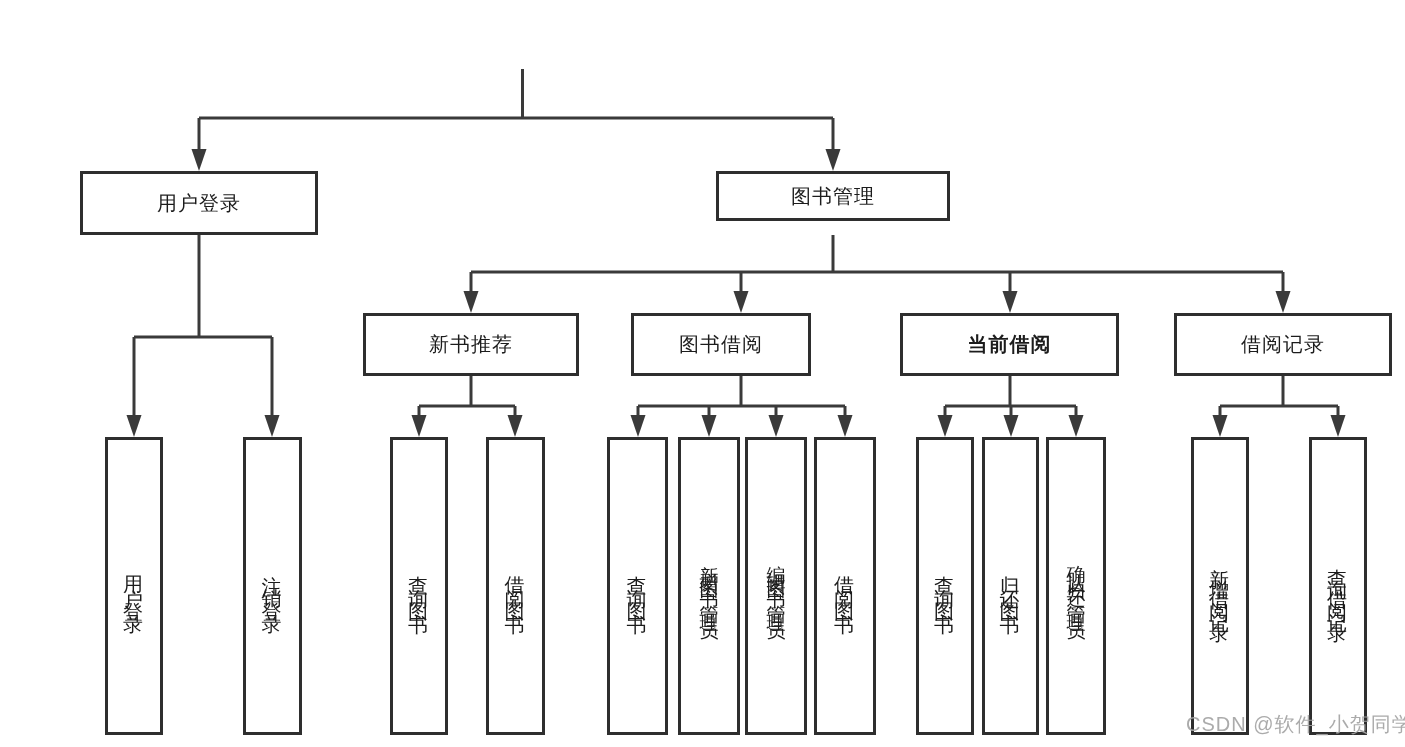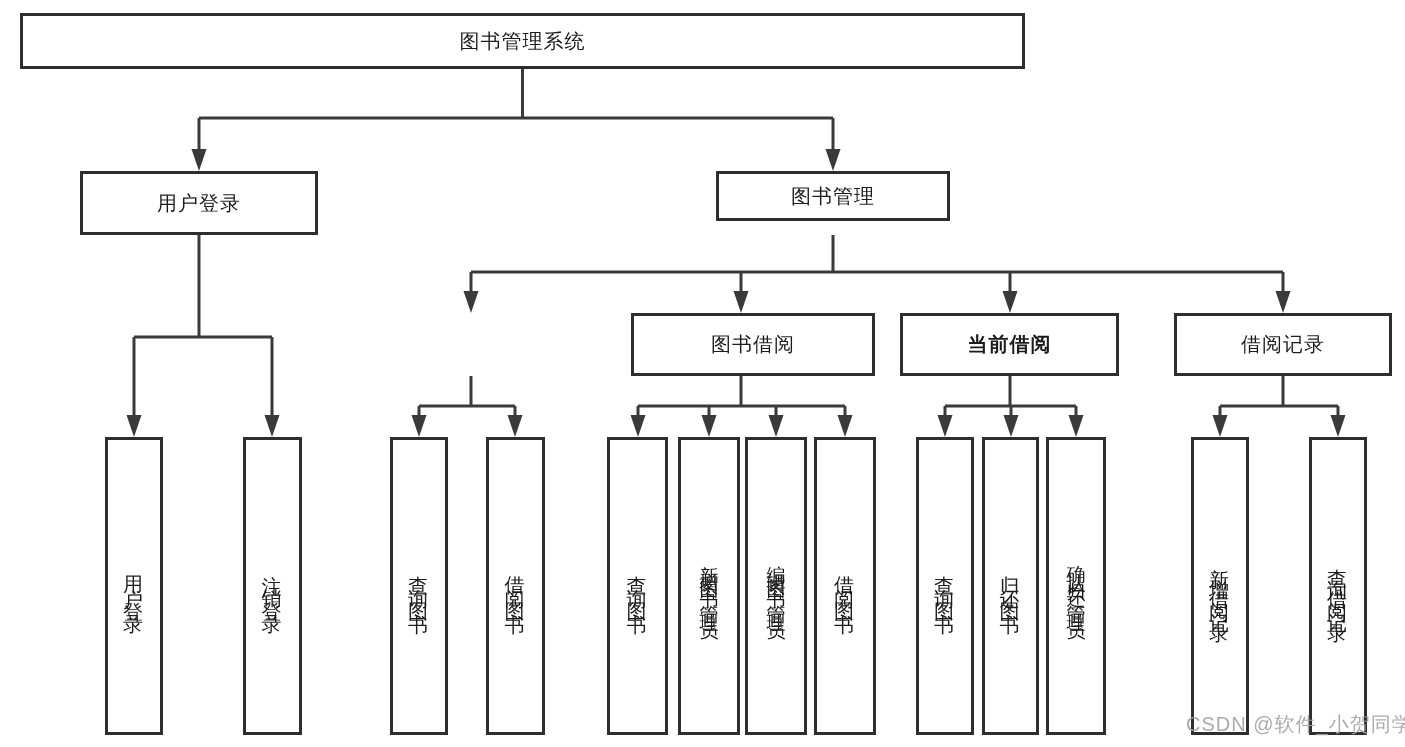--- a/index.html
+++ b/index.html
@@ -115,32 +115,32 @@
       <polygon points="776,437 768.5,415 783.5,415"></polygon>
       <polygon points="845,437 837.5,415 852.5,415"></polygon>
       <polygon points="945,437 937.5,415 952.5,415"></polygon>
       <polygon points="1011,437 1003.5,415 1018.5,415"></polygon>
       <polygon points="1076,437 1068.5,415 1083.5,415"></polygon>
       <polygon points="1220,437 1212.5,415 1227.5,415"></polygon>
       <polygon points="1338,437 1330.5,415 1345.5,415"></polygon>
     </g>
   </svg>
 
-  <div class="box" style="left:20px; top:13px; width:1005px; height:56px;">
-    <span class="label">图书管理系统</span>
-  </div>
 
   <div class="box" style="left:80px; top:171px; width:238px; height:64px;">
     <span class="label">用户登录</span>
   </div>
   <div class="box" style="left:716px; top:171px; width:234px; height:50px;text-align:right;">
     <span class="label">图书管理</span>
   </div>
 
-  <div class="box" style="left:631px; top:313px; width:244px; height:63px;">
+  <div class="box" style="left:363px; top:313px; width:216px; height:63px;">
+    <span class="label">新书推荐</span>
+  </div>
+  <div class="box" style="left:631px; top:313px; width:180px; height:63px;">
     <span class="label">图书借阅</span>
   </div>
   <div class="box" style="left:900px; top:313px; width:219px; height:63px;font-weight:bold;">
     <span class="label">当前借阅</span>
   </div>
   <div class="box" style="left:1174px; top:313px; width:218px; height:63px;justify-content:center;">
     <span class="label">借阅记录</span>
   </div>
 
   <div class="box vbox" style="left:105px; top:437px; width:58px; height:298px;">

